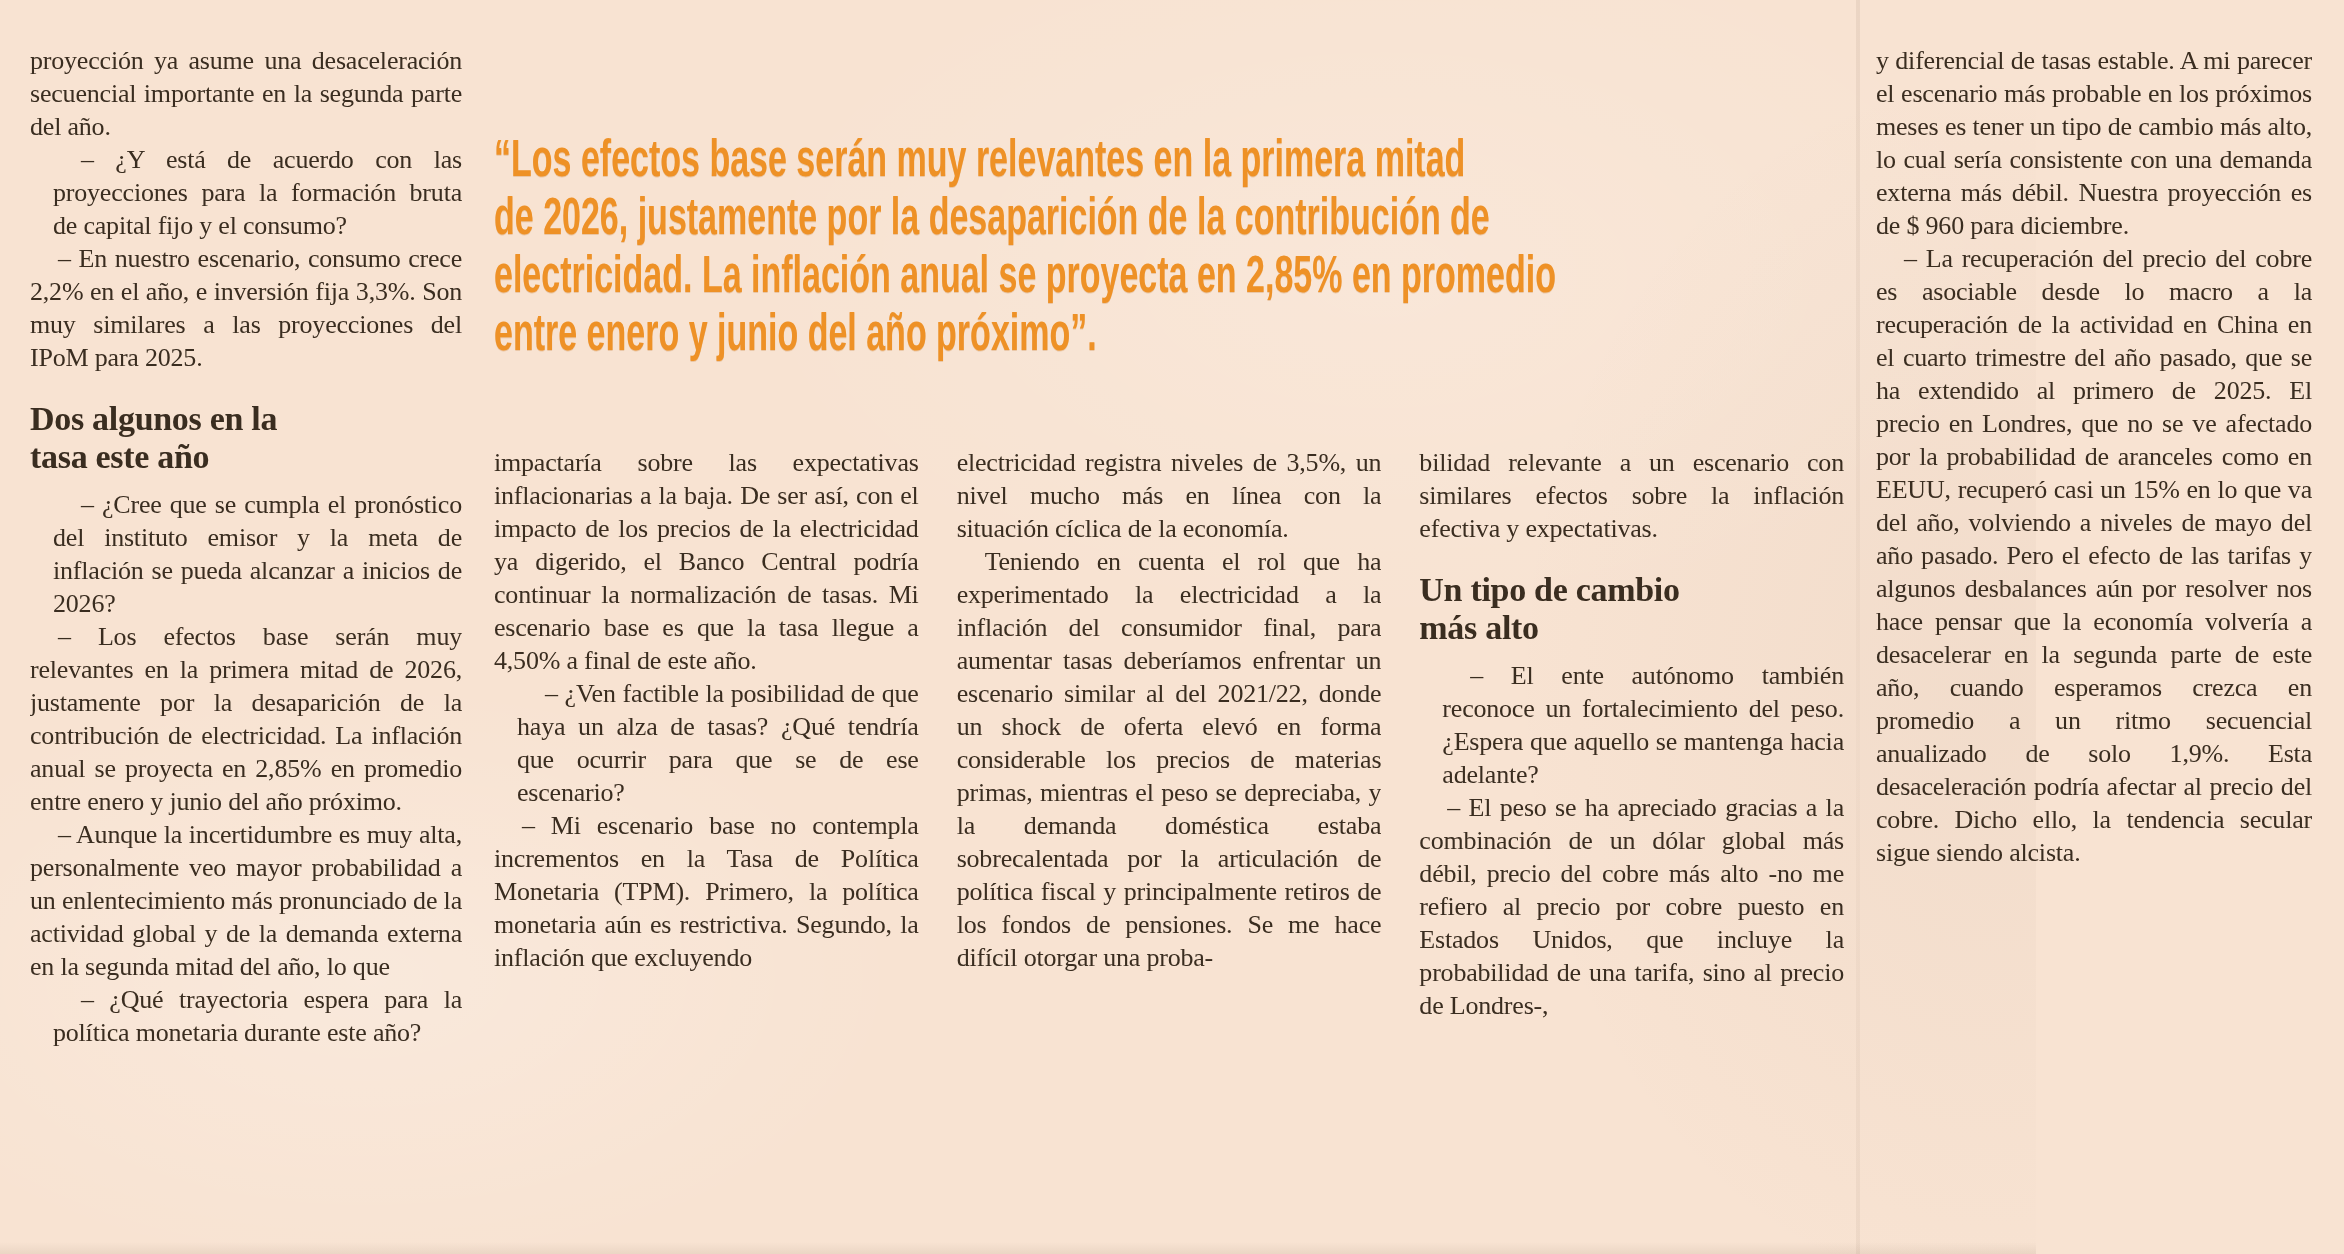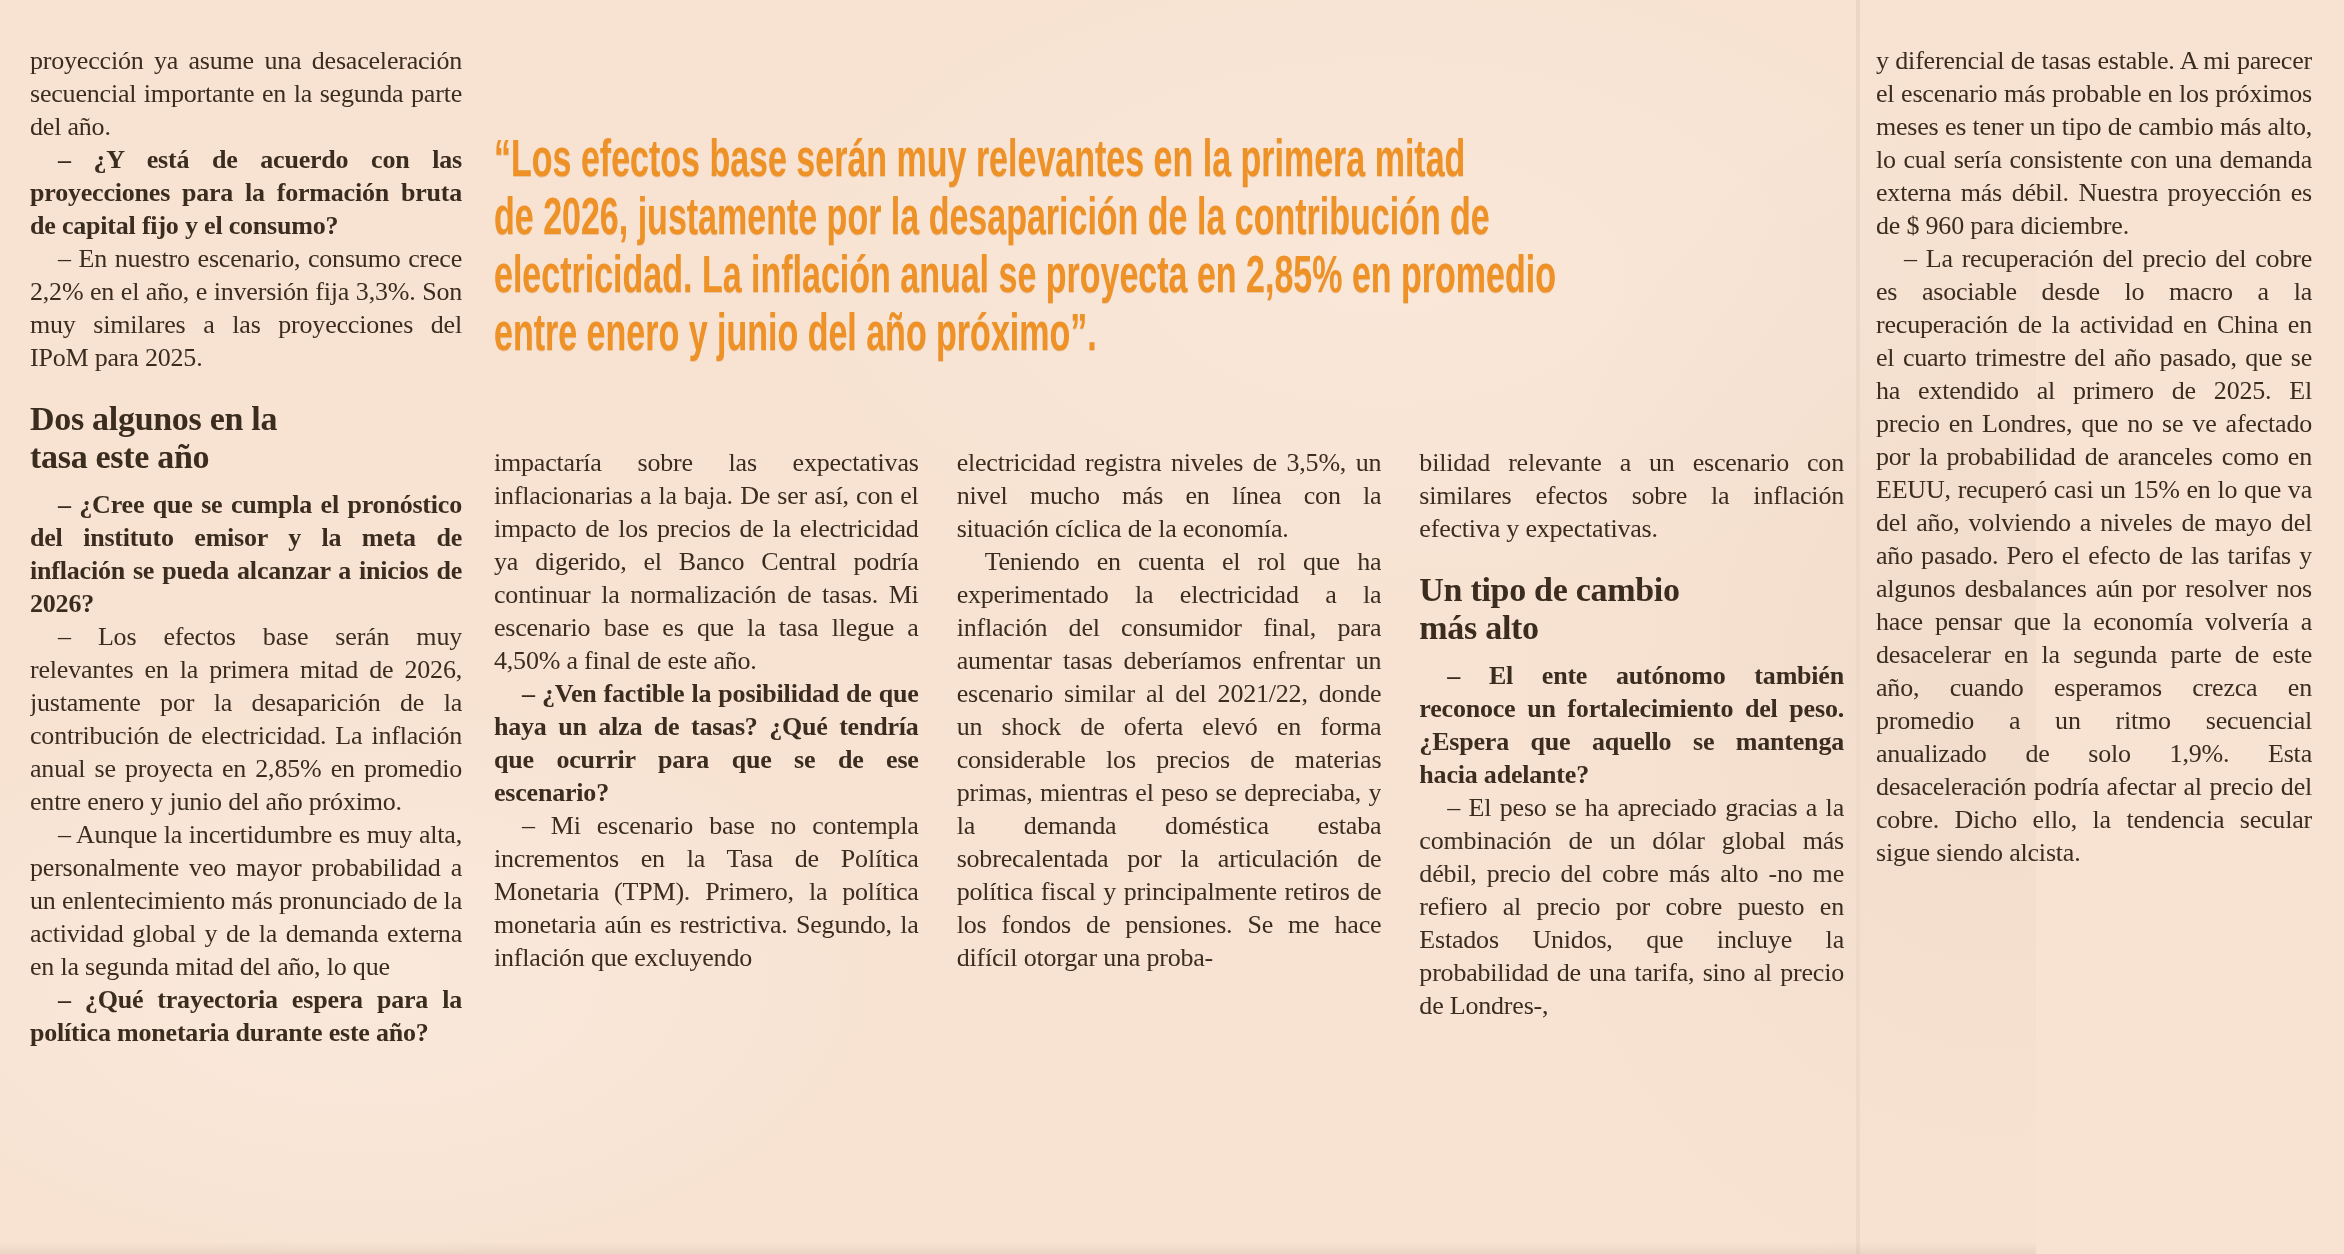--- a/index.html
+++ b/index.html
@@ -30,21 +30,21 @@
   
   p.body{
     margin:0;
     font-size:26px;line-height:33px;
     letter-spacing:-0.2px;
     text-align:justify;
     text-indent:28px;
     color:var(--ink);
   }
   p.noindent{text-indent:0;}
-  p.question{font-weight:bold;}
+  p.question{font-weight:normal;margin-left:23px;}
   h3.subhead{
     margin:26px 0 12px 0;
     font-size:34px;line-height:38px;
     font-weight:bold;
     white-space:pre-line;
     letter-spacing:-0.3px;
     color:var(--ink);
   }
   
   .quote{overflow:visible;}

